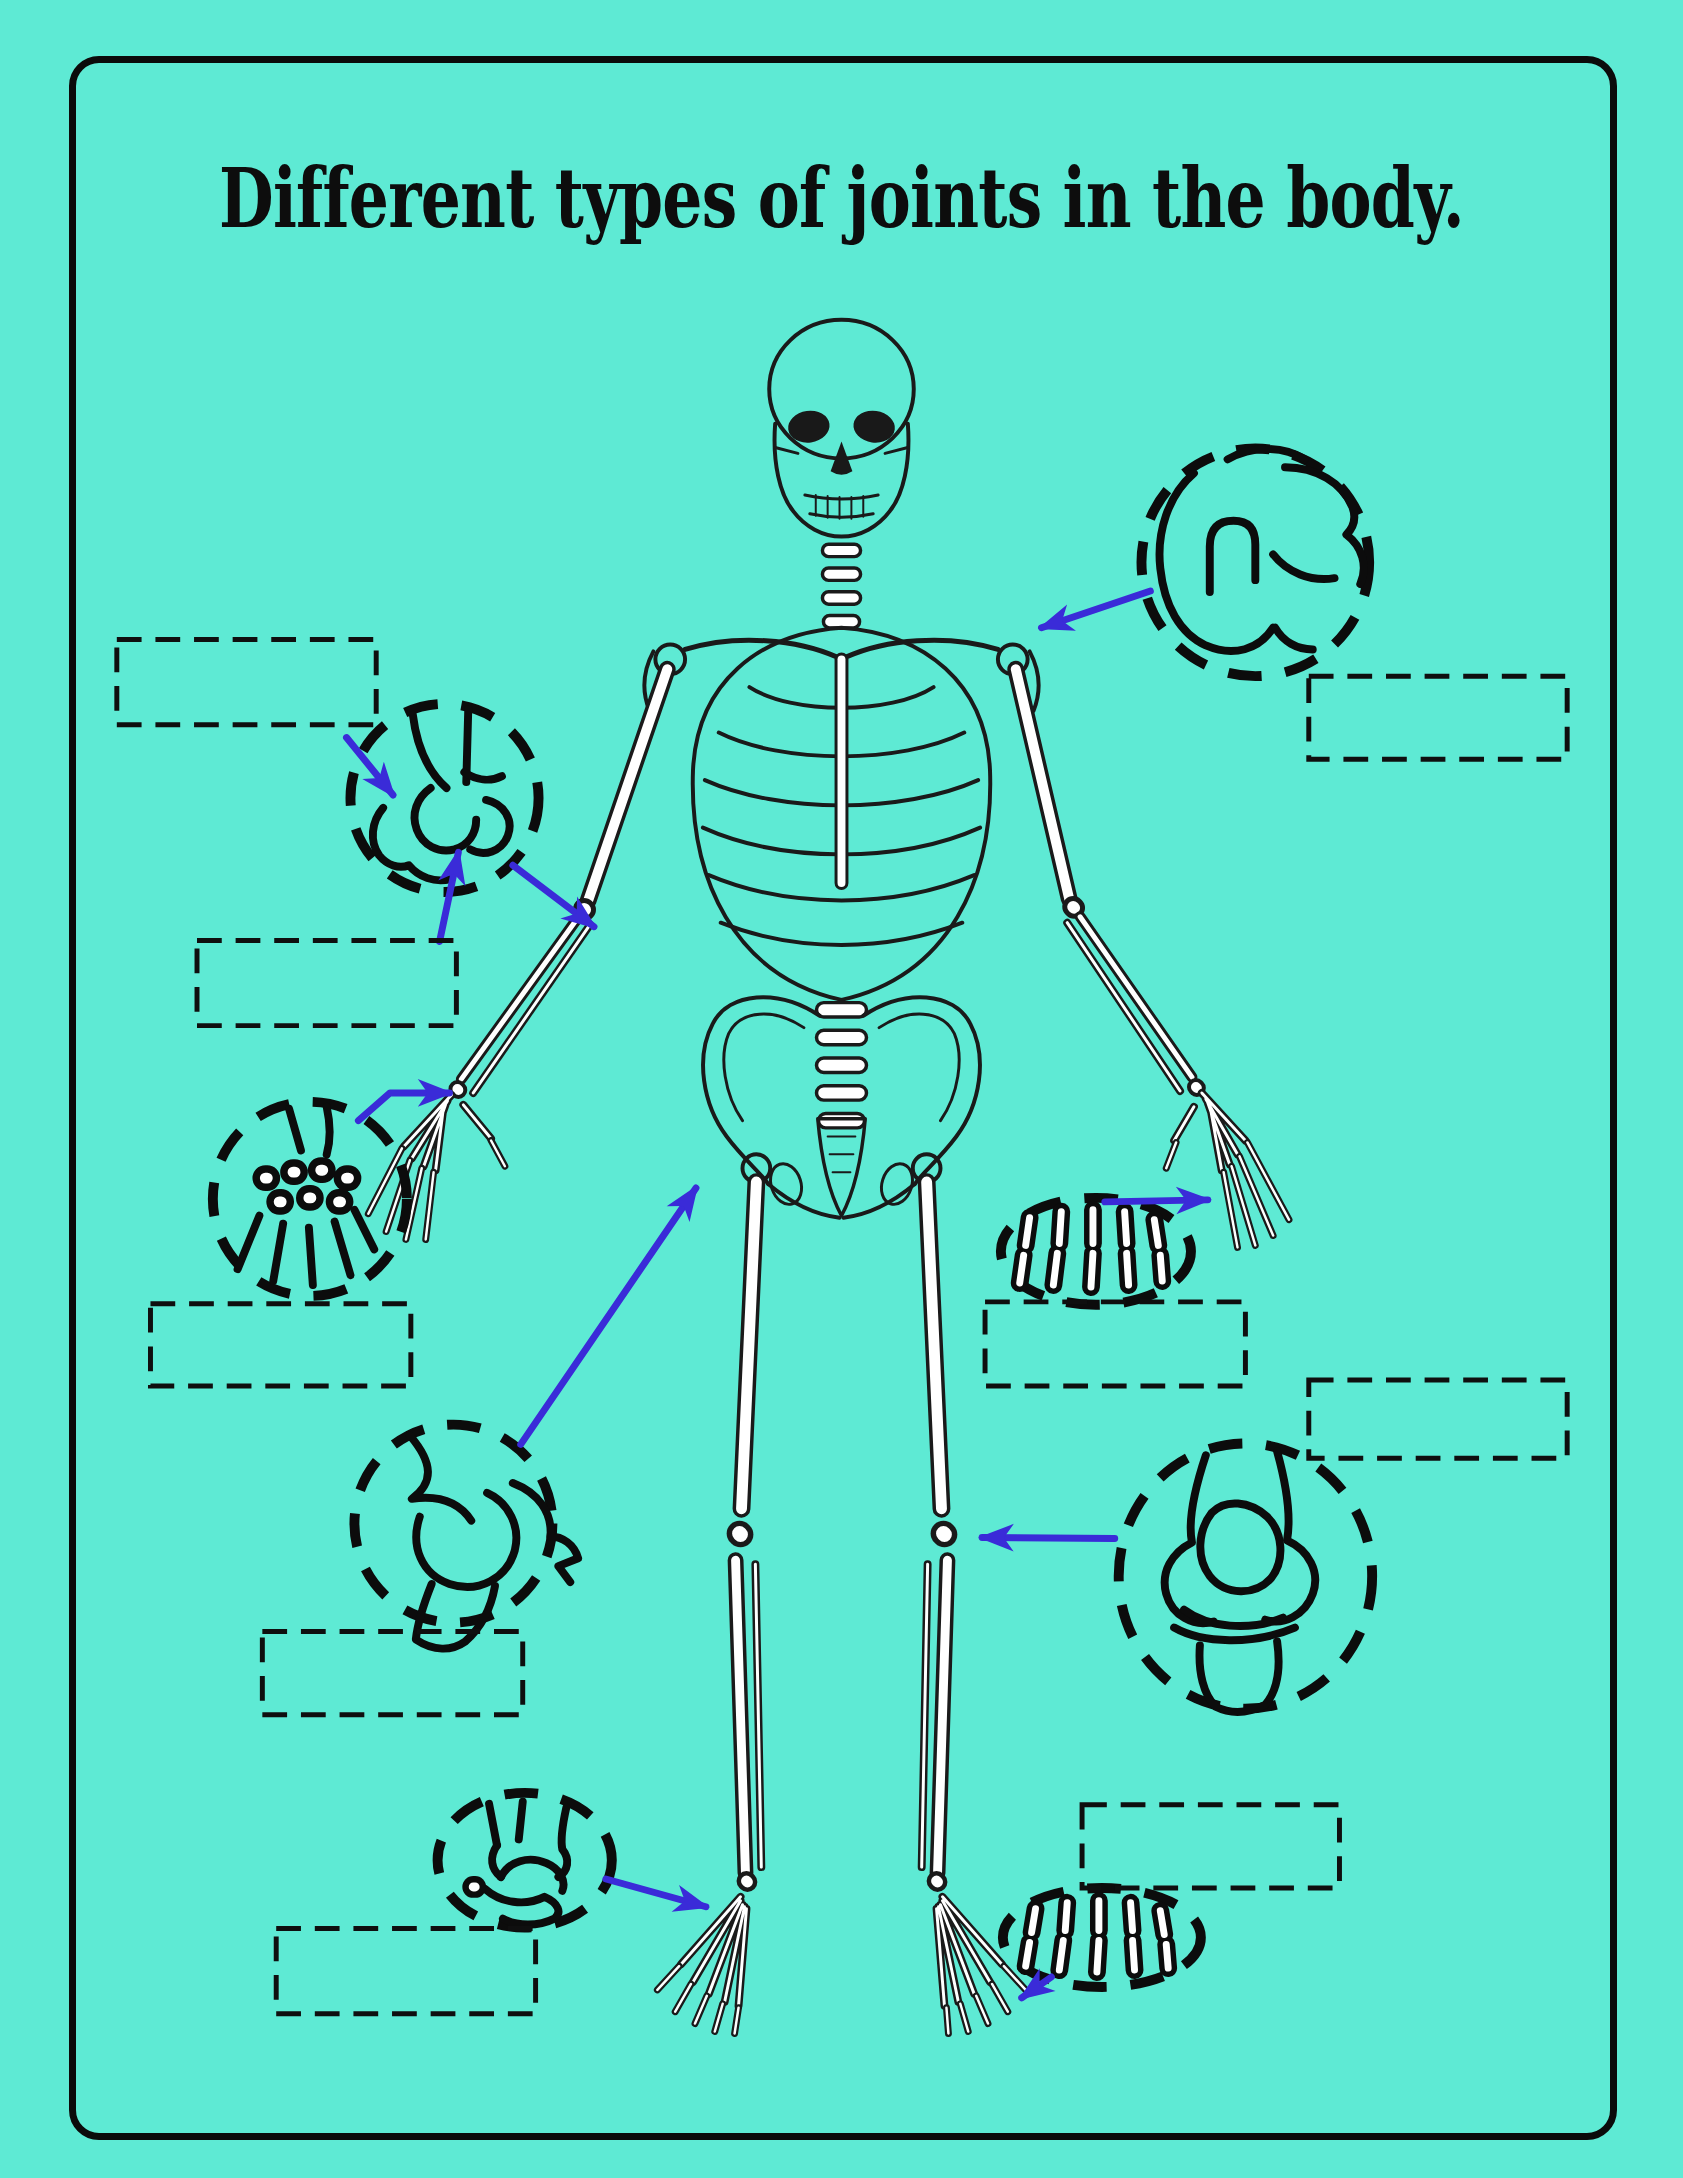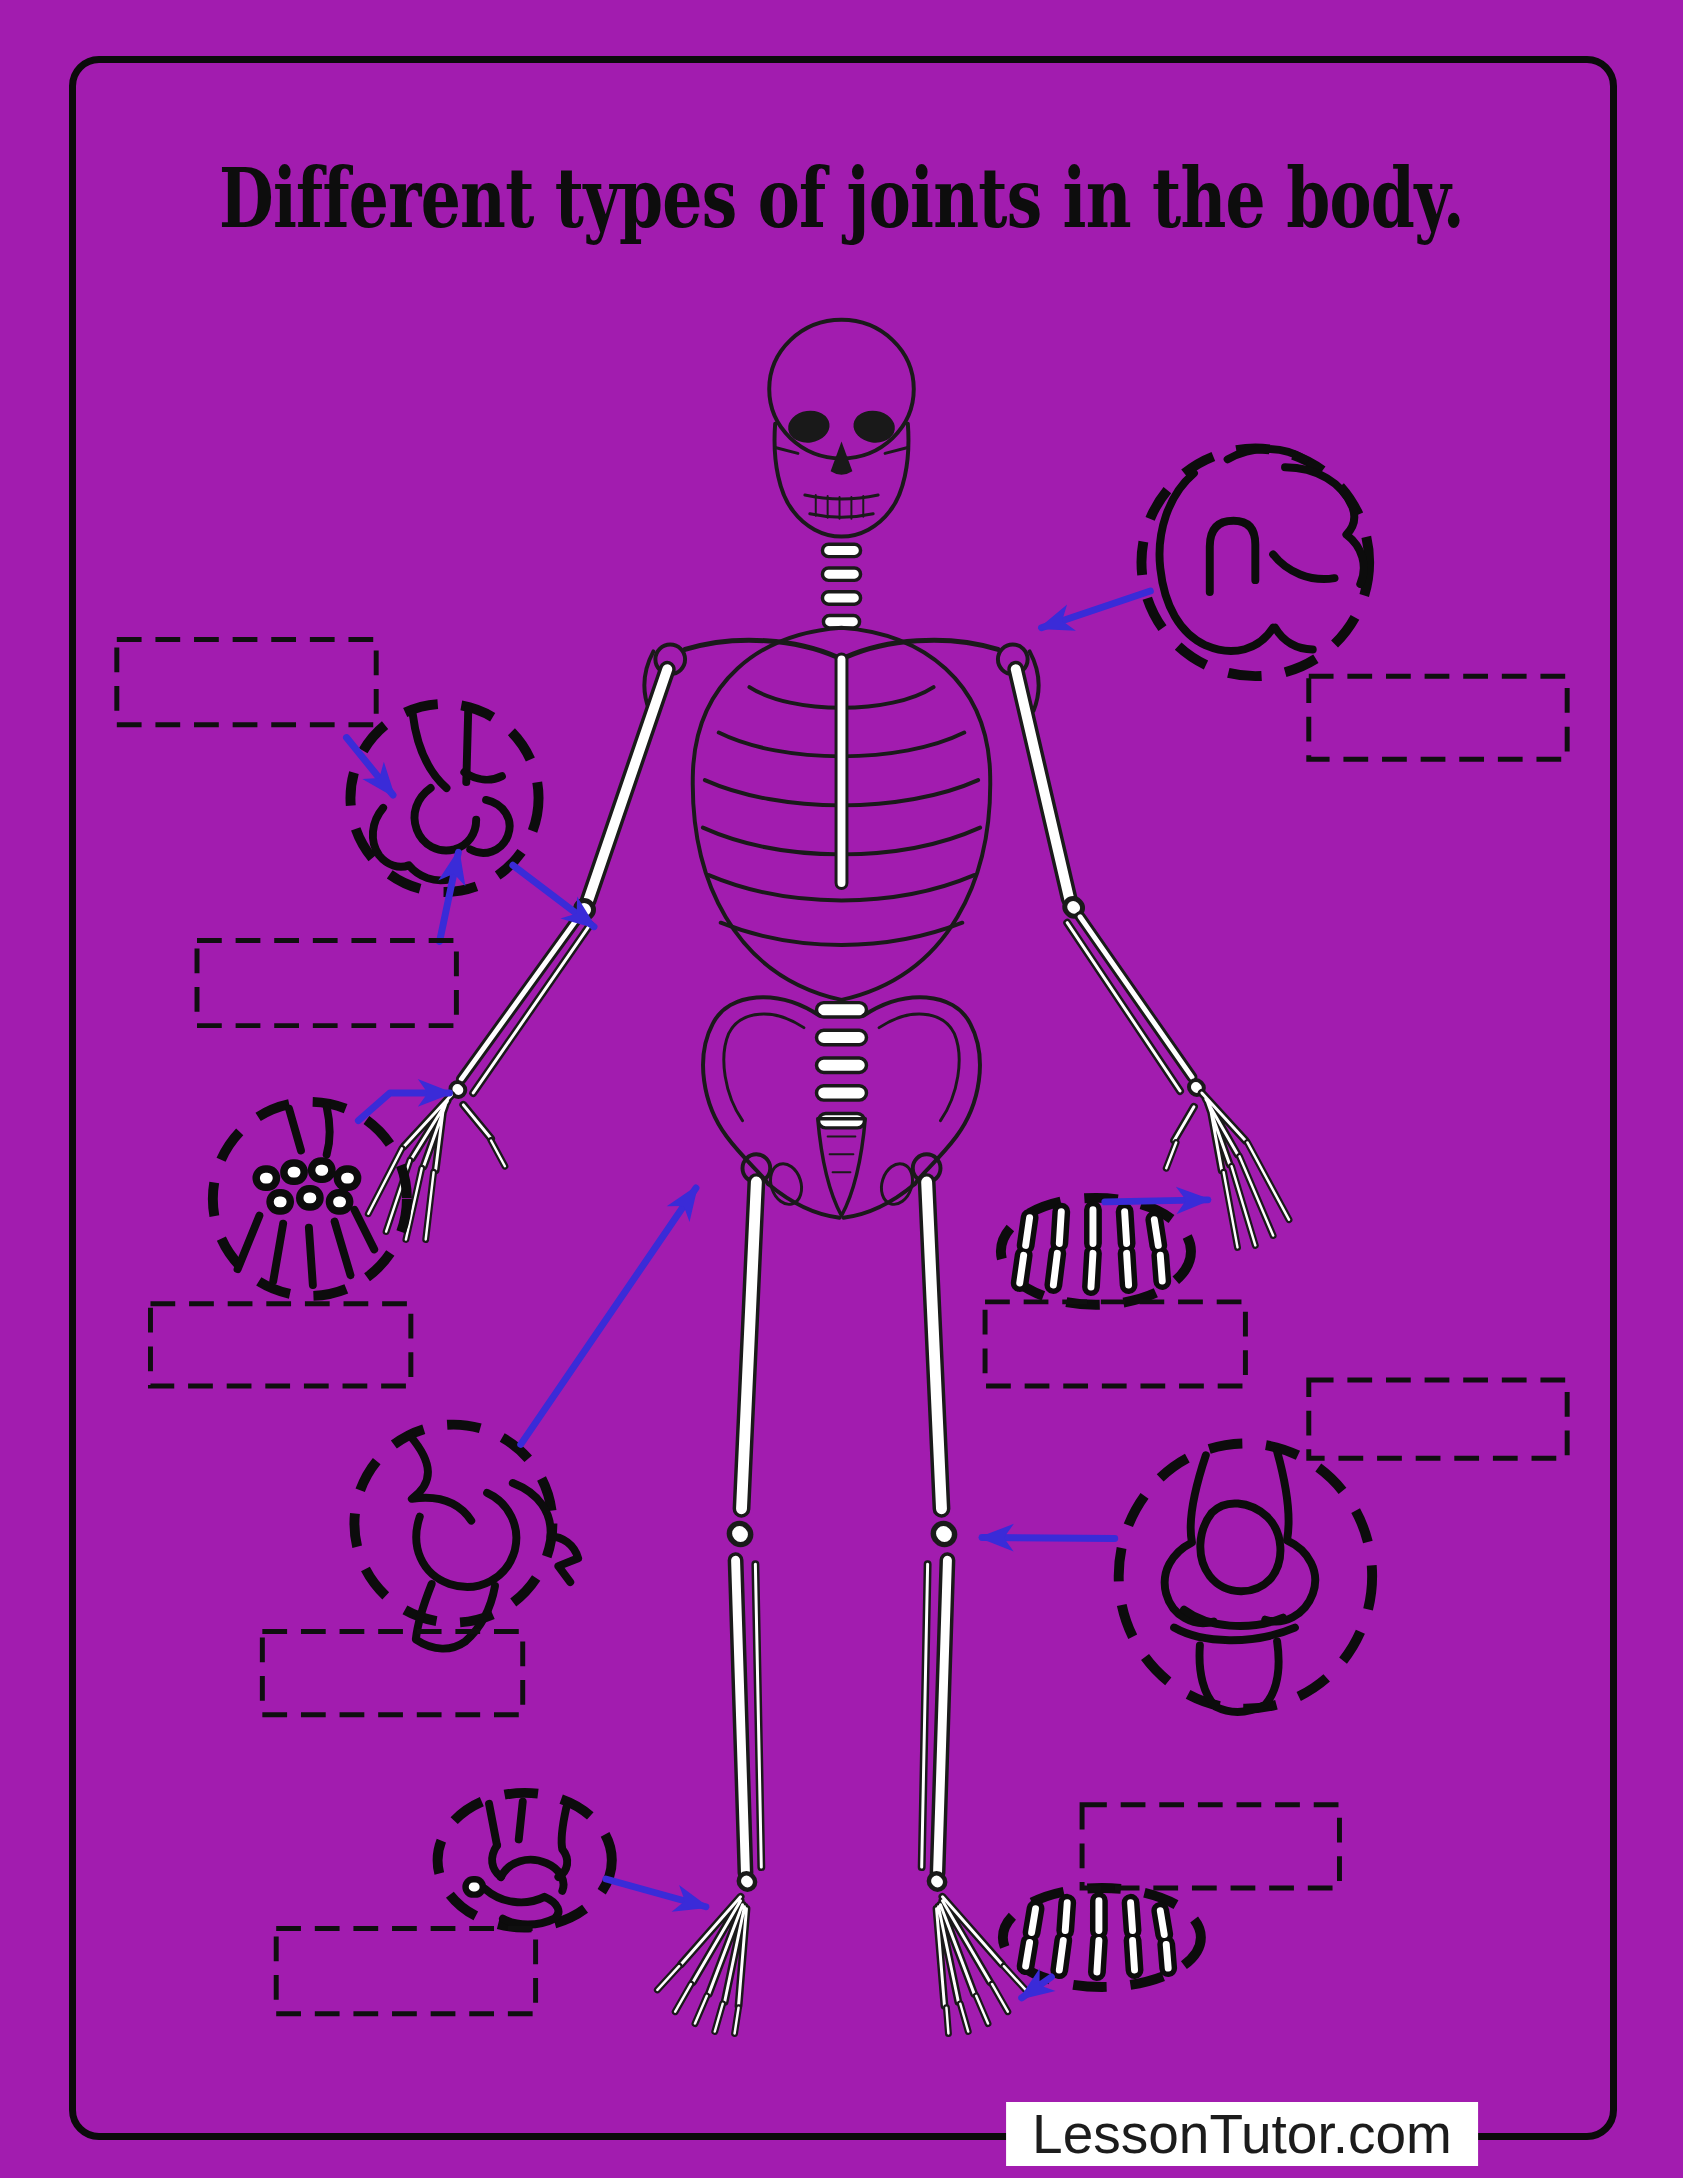--- a/index.html
+++ b/index.html
@@ -1,16 +1,16 @@
 <!DOCTYPE html>
 <html style="--arrow: #3a2bd8; --ink: #0d0d0d;"><head>
 <meta charset="utf-8">
 <style>
   html,body{margin:0;padding:0;background:#ffffff;}
-  .page{position:relative;width:1683px;height:2178px;background:#a21caf;overflow:hidden;
+  .page{position:relative;width:1683px;height:2178px;background:#5eead4;overflow:hidden;
         font-family:"Liberation Sans",sans-serif;}
   .frame{position:absolute;left:69px;top:56px;width:1534px;height:2070px;
          border:7px solid #0b0b0b;border-radius:30px;}
   .title{position:absolute;left:0;right:0;top:149px;text-align:center;
          font-family:"DejaVu Serif",serif;font-weight:bold;font-size:83px;color:#0d0d0d;
          transform:scaleX(0.76);letter-spacing:-1px;white-space:nowrap;}
   .footer{position:absolute;left:1242px;top:2134px;transform:translate(-50%,-50%);
           background:#ffffff;padding:0 26px;font-family:"Liberation Sans",sans-serif;
           font-weight:300;font-size:55px;color:#1c1c1c;white-space:nowrap;}
   svg.art{position:absolute;left:0;top:0;}
@@ -259,15 +259,14 @@
       <rect class="dashB" x="152" y="1317" width="263" height="83"></rect>
       <rect class="dashB" x="265" y="1648" width="263" height="84"></rect>
       <rect class="dashB" x="279" y="1948" width="262" height="86"></rect>
       <rect class="dashB" x="1322" y="683" width="261" height="84"></rect>
       <rect class="dashB" x="995" y="1315" width="263" height="85"></rect>
       <rect class="dashB" x="1322" y="1394" width="261" height="79"></rect>
       <rect class="dashB" x="1093" y="1823" width="260" height="84"></rect>
     </g>
   </svg>
 
-  <div class="footer">LessonTutor.com</div>
 </div>
 
 
 </body></html>

